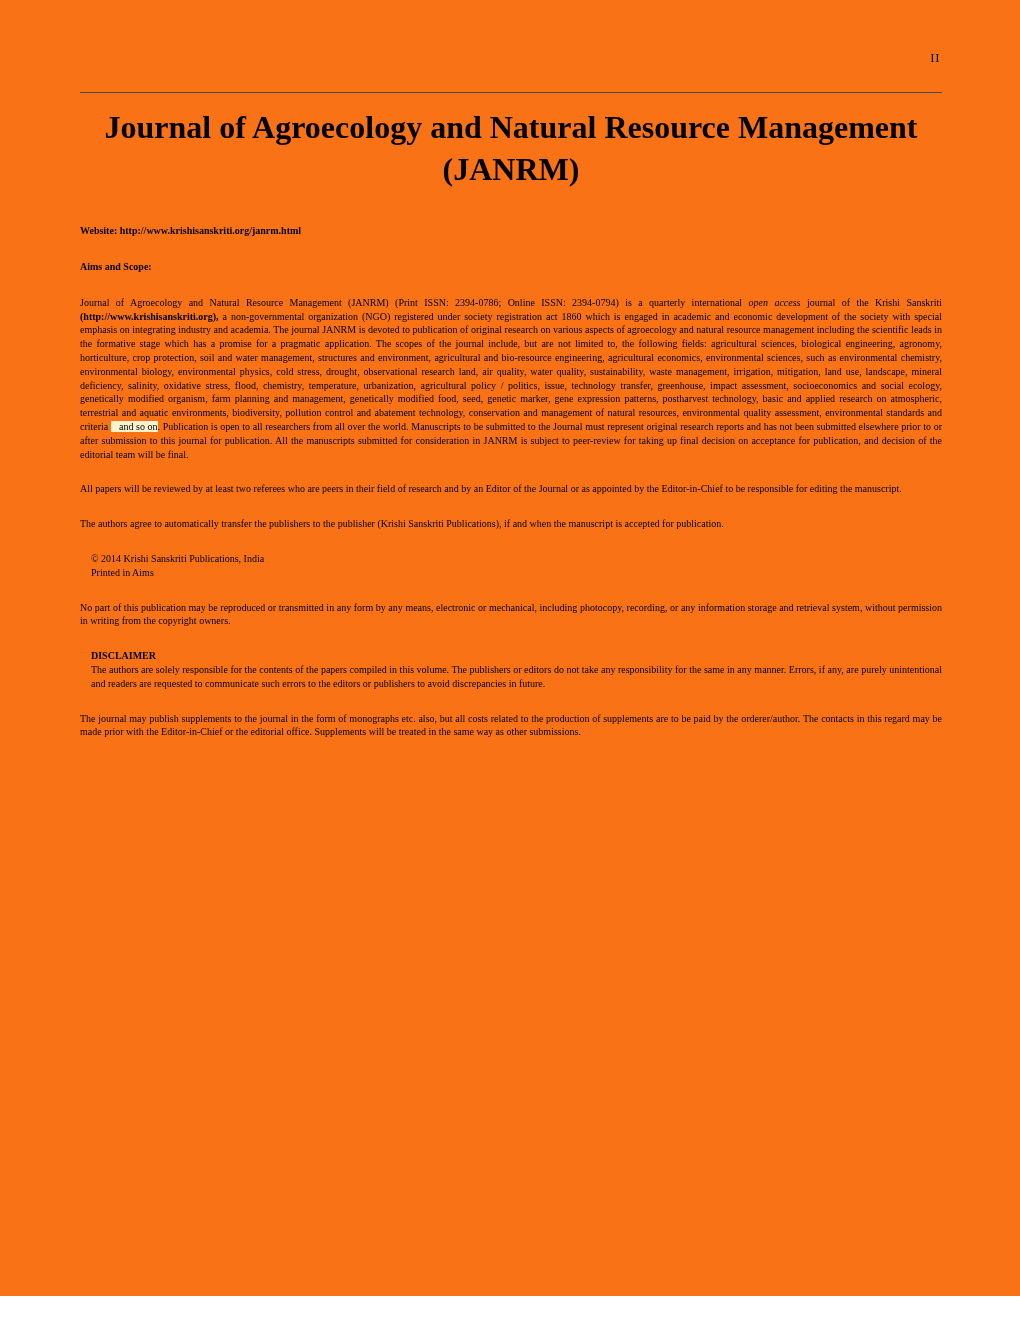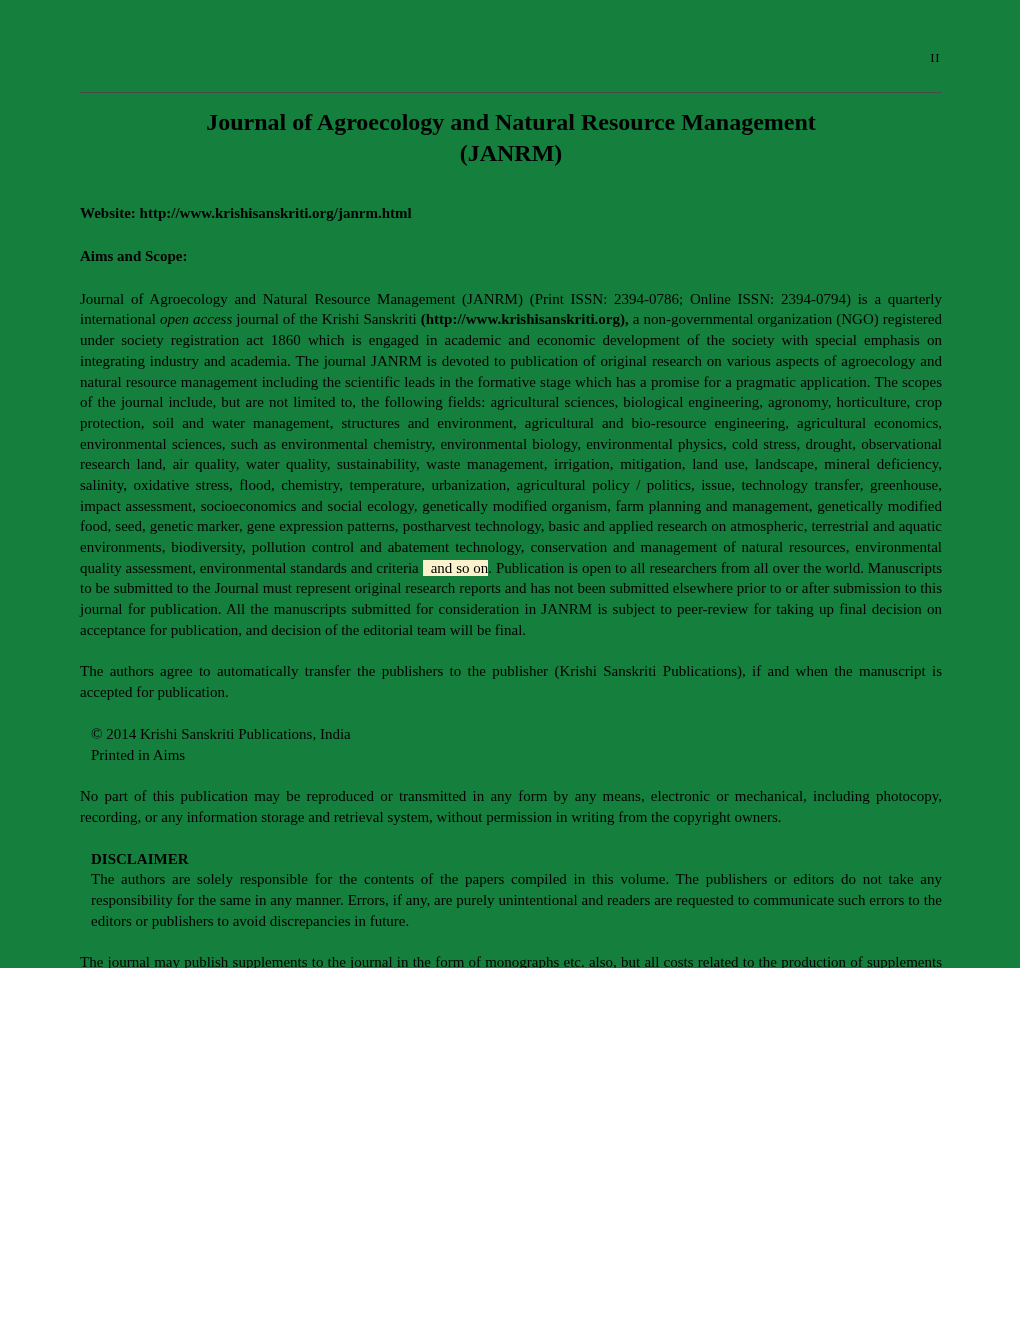--- a/index.html
+++ b/index.html
@@ -3,53 +3,53 @@
 <meta charset="utf-8">
 <style>
   html, body {
     margin: 0;
     padding: 0;
     background: #ffffff;
   }
   .page {
     position: relative;
     width: 1020px;
-    height: 968px;
+    height: 1296px;
     margin: 0 auto;
-    background: #15803d;
+    background: #f97316;
     box-sizing: border-box;
     padding: 50px 78px 0 80px;
     font-family: "Liberation Serif", "DejaVu Serif", serif;
     color: #000000;
   }
   .page-number {
     text-align: right;
     font-size: 13px;
     letter-spacing: 0.5px;
     padding-right: 2px;
     font-variant: small-caps;
   }
   .header-rule {
     border: none;
     border-top: 1.5px solid #4a4a4a;
     margin: 26px 0 0 0;
     height: 0;
   }
   h1.journal-title {
-    font-size: 24px;
+    font-size: 32px;
     font-weight: bold;
     text-align: center;
     line-height: 1.3;
     margin: 14px 0 34px 0;
   }
   h1.journal-title .title-line {
     display: block;
   }
   .body-text {
-    font-size: 15px;
+    font-size: 10px;
     line-height: 1.38;
   }
   .justify {
     text-align: justify;
   }
   p, .para {
     margin: 0 0 21px 0;
   }
   .bold {
     font-weight: bold;
@@ -80,20 +80,21 @@
     <span class="title-line">Journal of Agroecology and Natural Resource Management</span>
     <span class="title-line">(JANRM)</span>
   </h1>
 
   <p class="body-text bold heading-gap">Website: http://www.krishisanskriti.org/janrm.html</p>
 
   <p class="body-text bold heading-gap">Aims and Scope:</p>
 
   <p class="body-text justify para"><span>Journal of Agroecology and Natural Resource Management (JANRM) (Print ISSN: 2394-0786; Online ISSN: 2394-0794) is a quarterly international </span><span class="seg-italic">open access</span><span> journal of the Krishi Sanskriti </span><span class="seg-bold">(http://www.krishisanskriti.org),</span><span> a non-governmental organization (NGO) registered under society registration act 1860 which is engaged in academic and economic development of the society with special emphasis on integrating industry and academia. The journal JANRM is devoted to publication of original research on various aspects of agroecology and natural resource management including the scientific leads in the formative stage which has a promise for a pragmatic application. The scopes of the journal include, but are not limited to, the following fields: agricultural sciences, biological engineering, agronomy, horticulture, crop protection, soil and water management, structures and environment, agricultural and bio-resource engineering, agricultural economics, environmental sciences, such as environmental chemistry, environmental biology, environmental physics, cold stress, drought, observational research land, air quality, water quality, sustainability, waste management, irrigation, mitigation, land use, landscape, mineral deficiency, salinity, oxidative stress, flood, chemistry, temperature, urbanization, agricultural policy / politics, issue, technology transfer, greenhouse, impact assessment, socioeconomics and social ecology, genetically modified organism, farm planning and management, genetically modified food, seed, genetic marker, gene expression patterns, postharvest technology, basic and applied research on atmospheric, terrestrial and aquatic environments, biodiversity, pollution control and abatement technology, conservation and management of natural resources, environmental quality assessment, environmental standards and criteria </span><span class="seg-highlight">and so on</span><span>. Publication is open to all researchers from all over the world. Manuscripts to be submitted to the Journal must represent original research reports and has not been submitted elsewhere prior to or after submission to this journal for publication. All the manuscripts submitted for consideration in JANRM is subject to peer-review for taking up final decision on acceptance for publication, and decision of the editorial team will be final.</span></p>
 
+  <p class="body-text justify para">All papers will be reviewed by at least two referees who are peers in their field of research and by an Editor of the Journal or as appointed by the Editor-in-Chief to be responsible for editing the manuscript.</p>
 
   <p class="body-text justify para">The authors agree to automatically transfer the publishers to the publisher (Krishi Sanskriti Publications), if and when the manuscript is accepted for publication.</p>
 
   <div class="body-text block">
     <div>© 2014 Krishi Sanskriti Publications, India</div>
     <div>Printed in Aims</div>
   </div>
 
   <p class="body-text justify para">No part of this publication may be reproduced or transmitted in any form by any means, electronic or mechanical, including photocopy, recording, or any information storage and retrieval system, without permission in writing from the copyright owners.</p>
 

